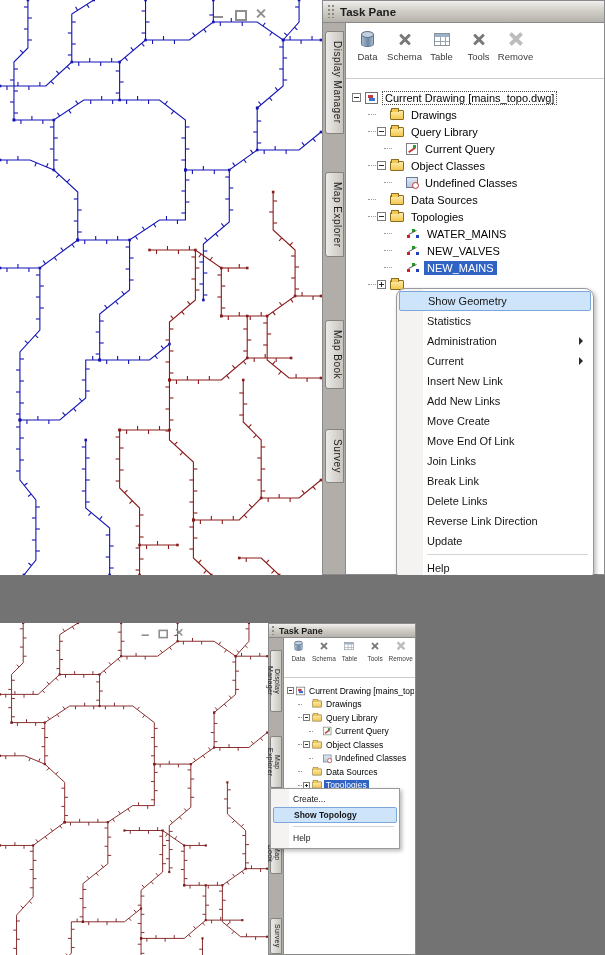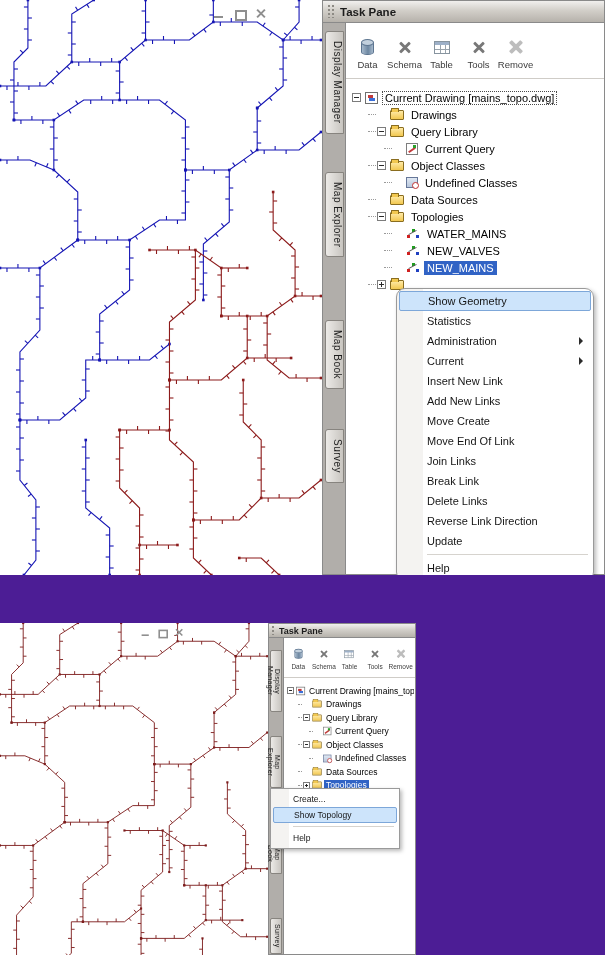--- a/index.html
+++ b/index.html
@@ -1,18 +1,18 @@
 <!DOCTYPE html>
 <html><head>
 <meta charset="utf-8">
 <style>
   *{margin:0;padding:0;box-sizing:border-box;}
   html,body{background:#fff;}
   body{font-family:"Liberation Sans",sans-serif;color:#000;}
-  .page{position:relative;width:605px;height:955px;background:#4c1d95;overflow:hidden;}
+  .page{position:relative;width:605px;height:955px;background:#737373;overflow:hidden;}
   .shot{position:absolute;overflow:hidden;}
   #shot1{left:0;top:0;width:605px;height:575px;}
   #shot2{left:0;top:623px;width:605px;height:332px;}
 
   
   .map{position:absolute;left:0;top:0;background:#fff;overflow:hidden;}
   #shot1 .map{width:322px;height:575px;}
   #shot2 .map{width:268px;height:332px;}
   .mapsvg{display:block;}
   .blue-net{color:#1515b4;}
@@ -37,21 +37,21 @@
   .tp-title{height:22px;background:linear-gradient(#f1f0ee,#d2cfc9 45%,#b6b2ab);border-bottom:1px solid #8a8a8a;display:flex;align-items:center;gap:6px;padding:0 5px;font-weight:bold;font-size:11.5px;color:#1c1c1c;}
   .grip{width:6px;height:13px;flex:none;background:
     repeating-linear-gradient(180deg,#8d8a84 0 2px,rgba(0,0,0,0) 2px 4px) 0 0/2px 100% no-repeat,
     repeating-linear-gradient(180deg,#8d8a84 0 2px,rgba(0,0,0,0) 2px 4px) 4px 0/2px 100% no-repeat;}
   .tabstrip{position:absolute;left:0;top:22px;bottom:0;width:22px;background:#b1aeaa;display:flex;flex-direction:column;align-items:center;padding-top:8px;}
   .vtab{writing-mode:vertical-rl;text-orientation:mixed;font-size:10px;color:#1c1c1c;background:linear-gradient(90deg,#eceae7,#c8c5c0);border:1px solid #87847f;border-radius:3px 0 0 3px;width:19px;padding:9px 0;letter-spacing:.5px;text-align:center;}
   #shot1 .vtab:nth-of-type(2){margin-top:38px;}
   #shot1 .vtab:nth-of-type(3){margin-top:63px;}
   #shot1 .vtab:nth-of-type(4){margin-top:40px;}
   .tp-content{position:absolute;left:22px;top:22px;right:0;bottom:0;background:#fff;border-left:1px solid #8a8a8a;overflow:hidden;}
-  .toolbar{height:56px;display:flex;align-items:center;padding:7px 4px 0;gap:2px;border-bottom:1px solid #cfccc7;}
+  .toolbar{height:56px;display:flex;align-items:flex-start;padding:7px 4px 0;gap:2px;border-bottom:1px solid #cfccc7;}
   .tbtn{width:35px;display:flex;flex-direction:column;align-items:center;gap:3px;}
   .ticon{height:18px;display:flex;align-items:center;justify-content:center;}
   .tlabel{font-size:9.5px;color:#3c3c3c;white-space:nowrap;}
 
   
   .icon-db{width:13px;height:15px;background:linear-gradient(90deg,#a6b9cc,#6d87a1 55%,#a6b9cc);border:1px solid #5d7590;border-radius:6px/3px;position:relative;}
   .icon-db::before{content:"";position:absolute;left:-1px;right:-1px;top:-2px;height:5px;background:#c2d0dd;border:1px solid #5d7590;border-radius:50%;}
   .cross-icon{width:16px;height:16px;position:relative;}
   .cross-icon::before,.cross-icon::after{content:"";position:absolute;left:1px;top:7px;width:14px;height:3px;background:#787878;border-radius:1px;}
   .cross-icon::before{transform:rotate(45deg);}
@@ -123,21 +123,21 @@
   #shot2 .trow{height:13.5px;}
   #shot2 .trow::before{width:4px;}
   #shot2 .lv0{padding-left:1px;}
   #shot2 .lv1{padding-left:12px;}
   #shot2 .lv2{padding-left:23px;}
   #shot2 .exp{width:7px;height:7px;margin-right:2px;}
   #shot2 .ticn{transform:scale(.7);transform-origin:left center;margin-right:-2px;}
   #shot2 .tlbl{padding:0 2px;}
   #shot2 .menu{left:270px;top:165px;width:130px;background:linear-gradient(90deg,#f4f3f1 0,#f4f3f1 18px,#fff 18px);}
   #shot2 .mitem{height:16px;line-height:16px;font-size:8.5px;padding-left:20px;}
-  #shot2 .mitem.hl{line-height:14px;}
+  #shot2 .mitem.hl{line-height:14px;font-weight:bold;}
   #shot2 .msep{margin-left:20px;}
 </style>
 </head>
 <body>
 
 <svg width="0" height="0" style="position:absolute" aria-hidden="true">
   <defs>
     <g id="net-a" fill="none" stroke="currentColor" stroke-width="1.1">
       <polyline points="28,0 28,48 14,62 14,120"></polyline>
       <polyline points="0,86 46,86 72,62 72,14 94,0"></polyline>

